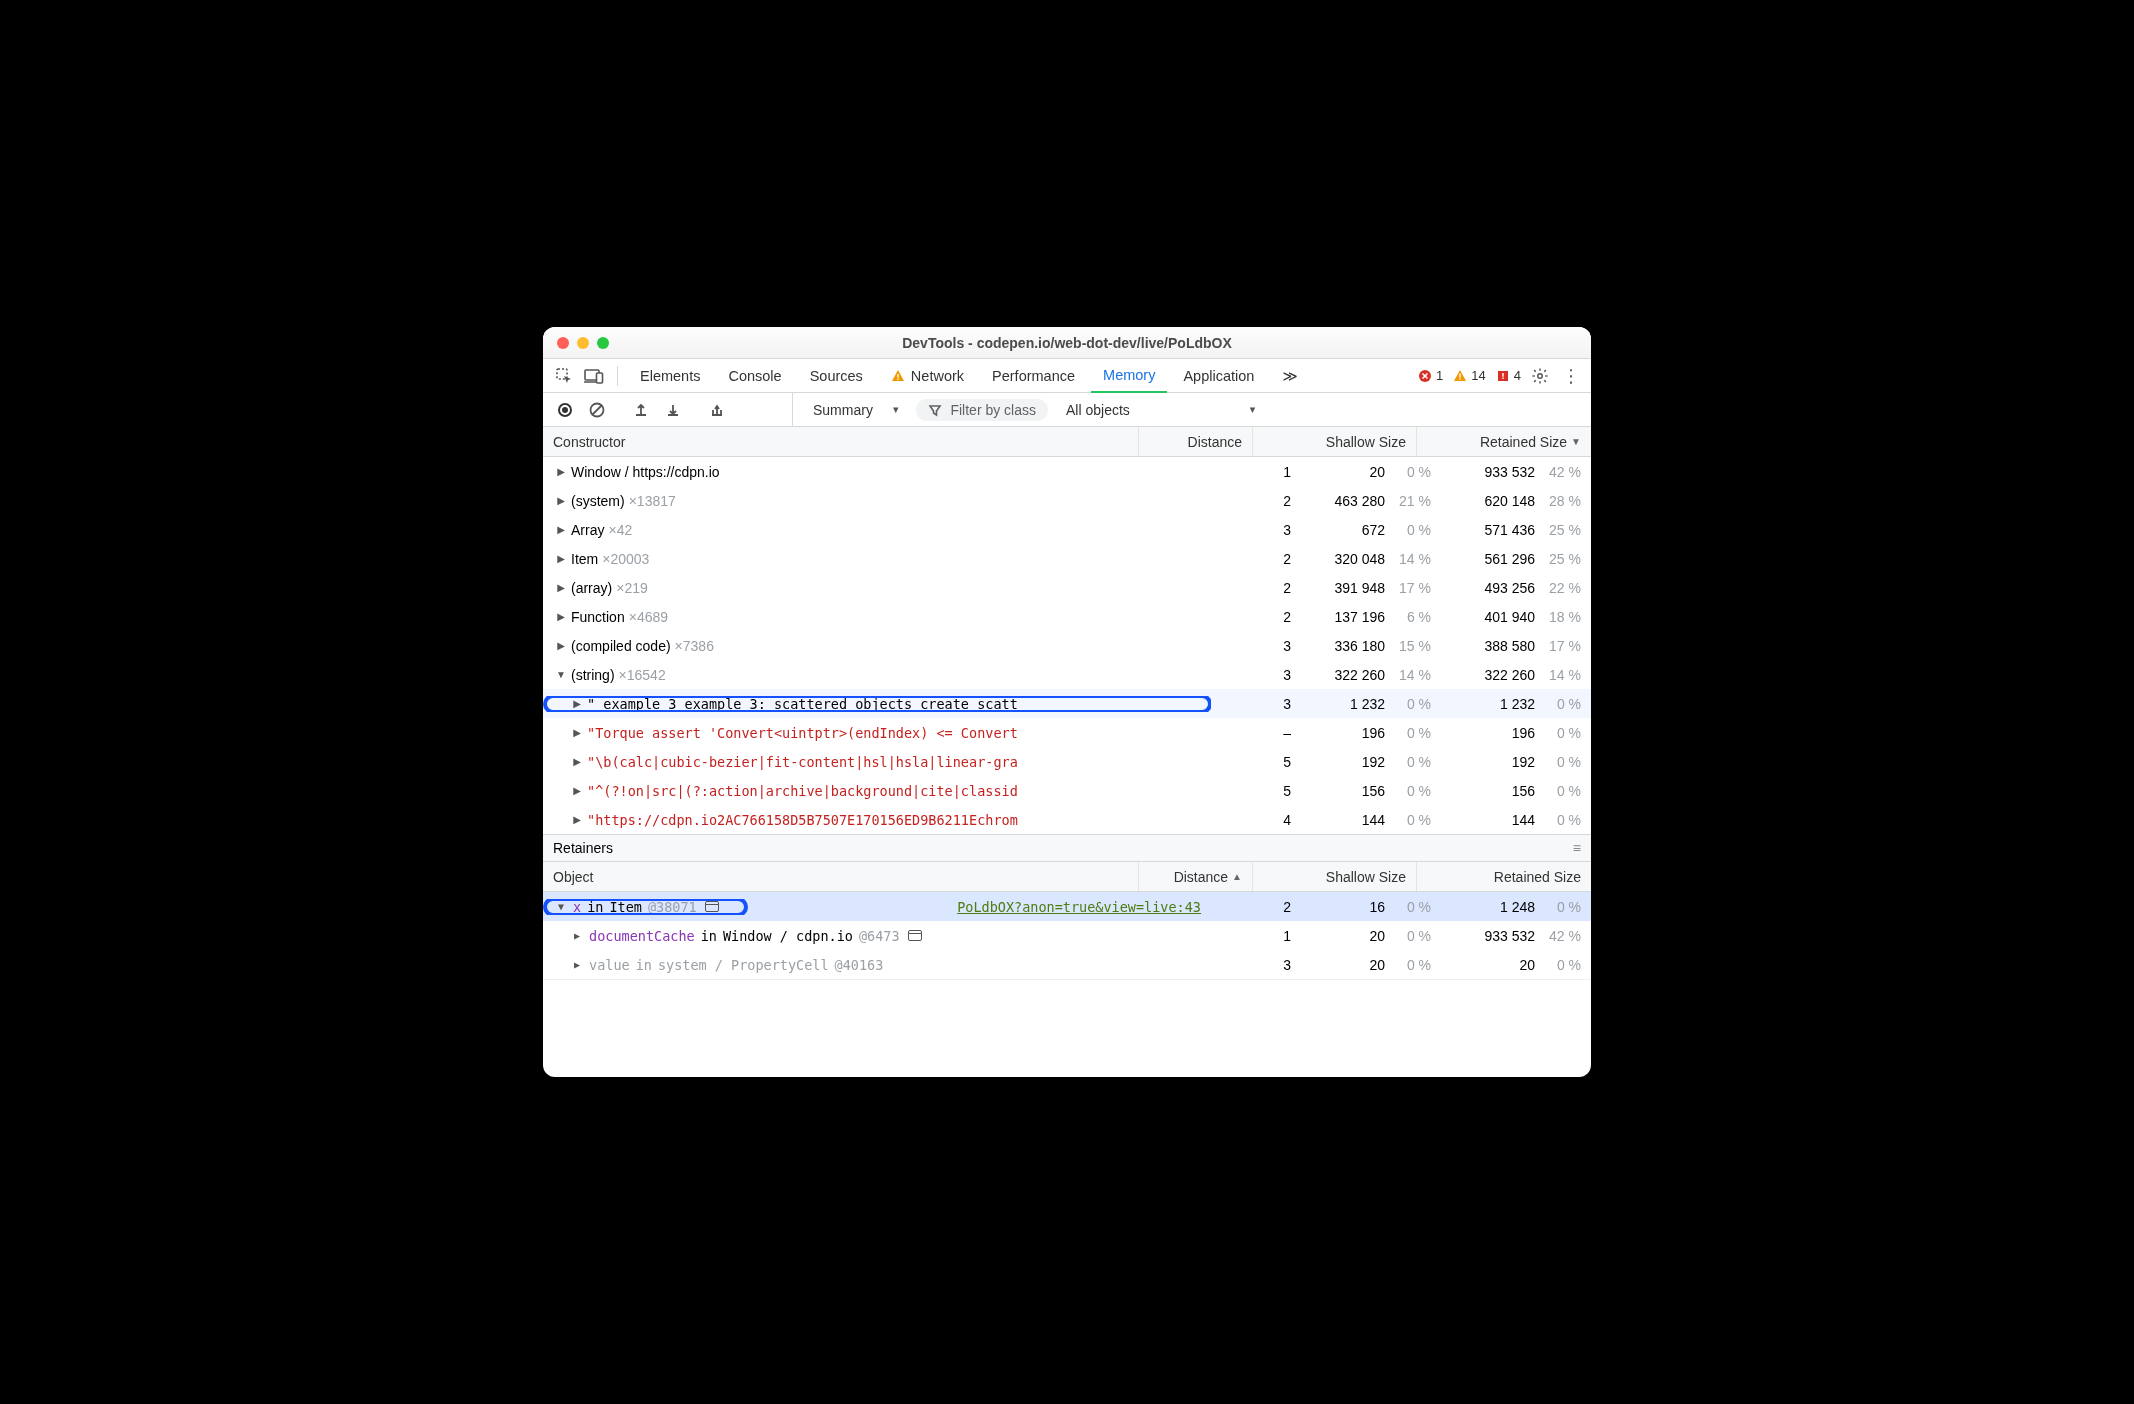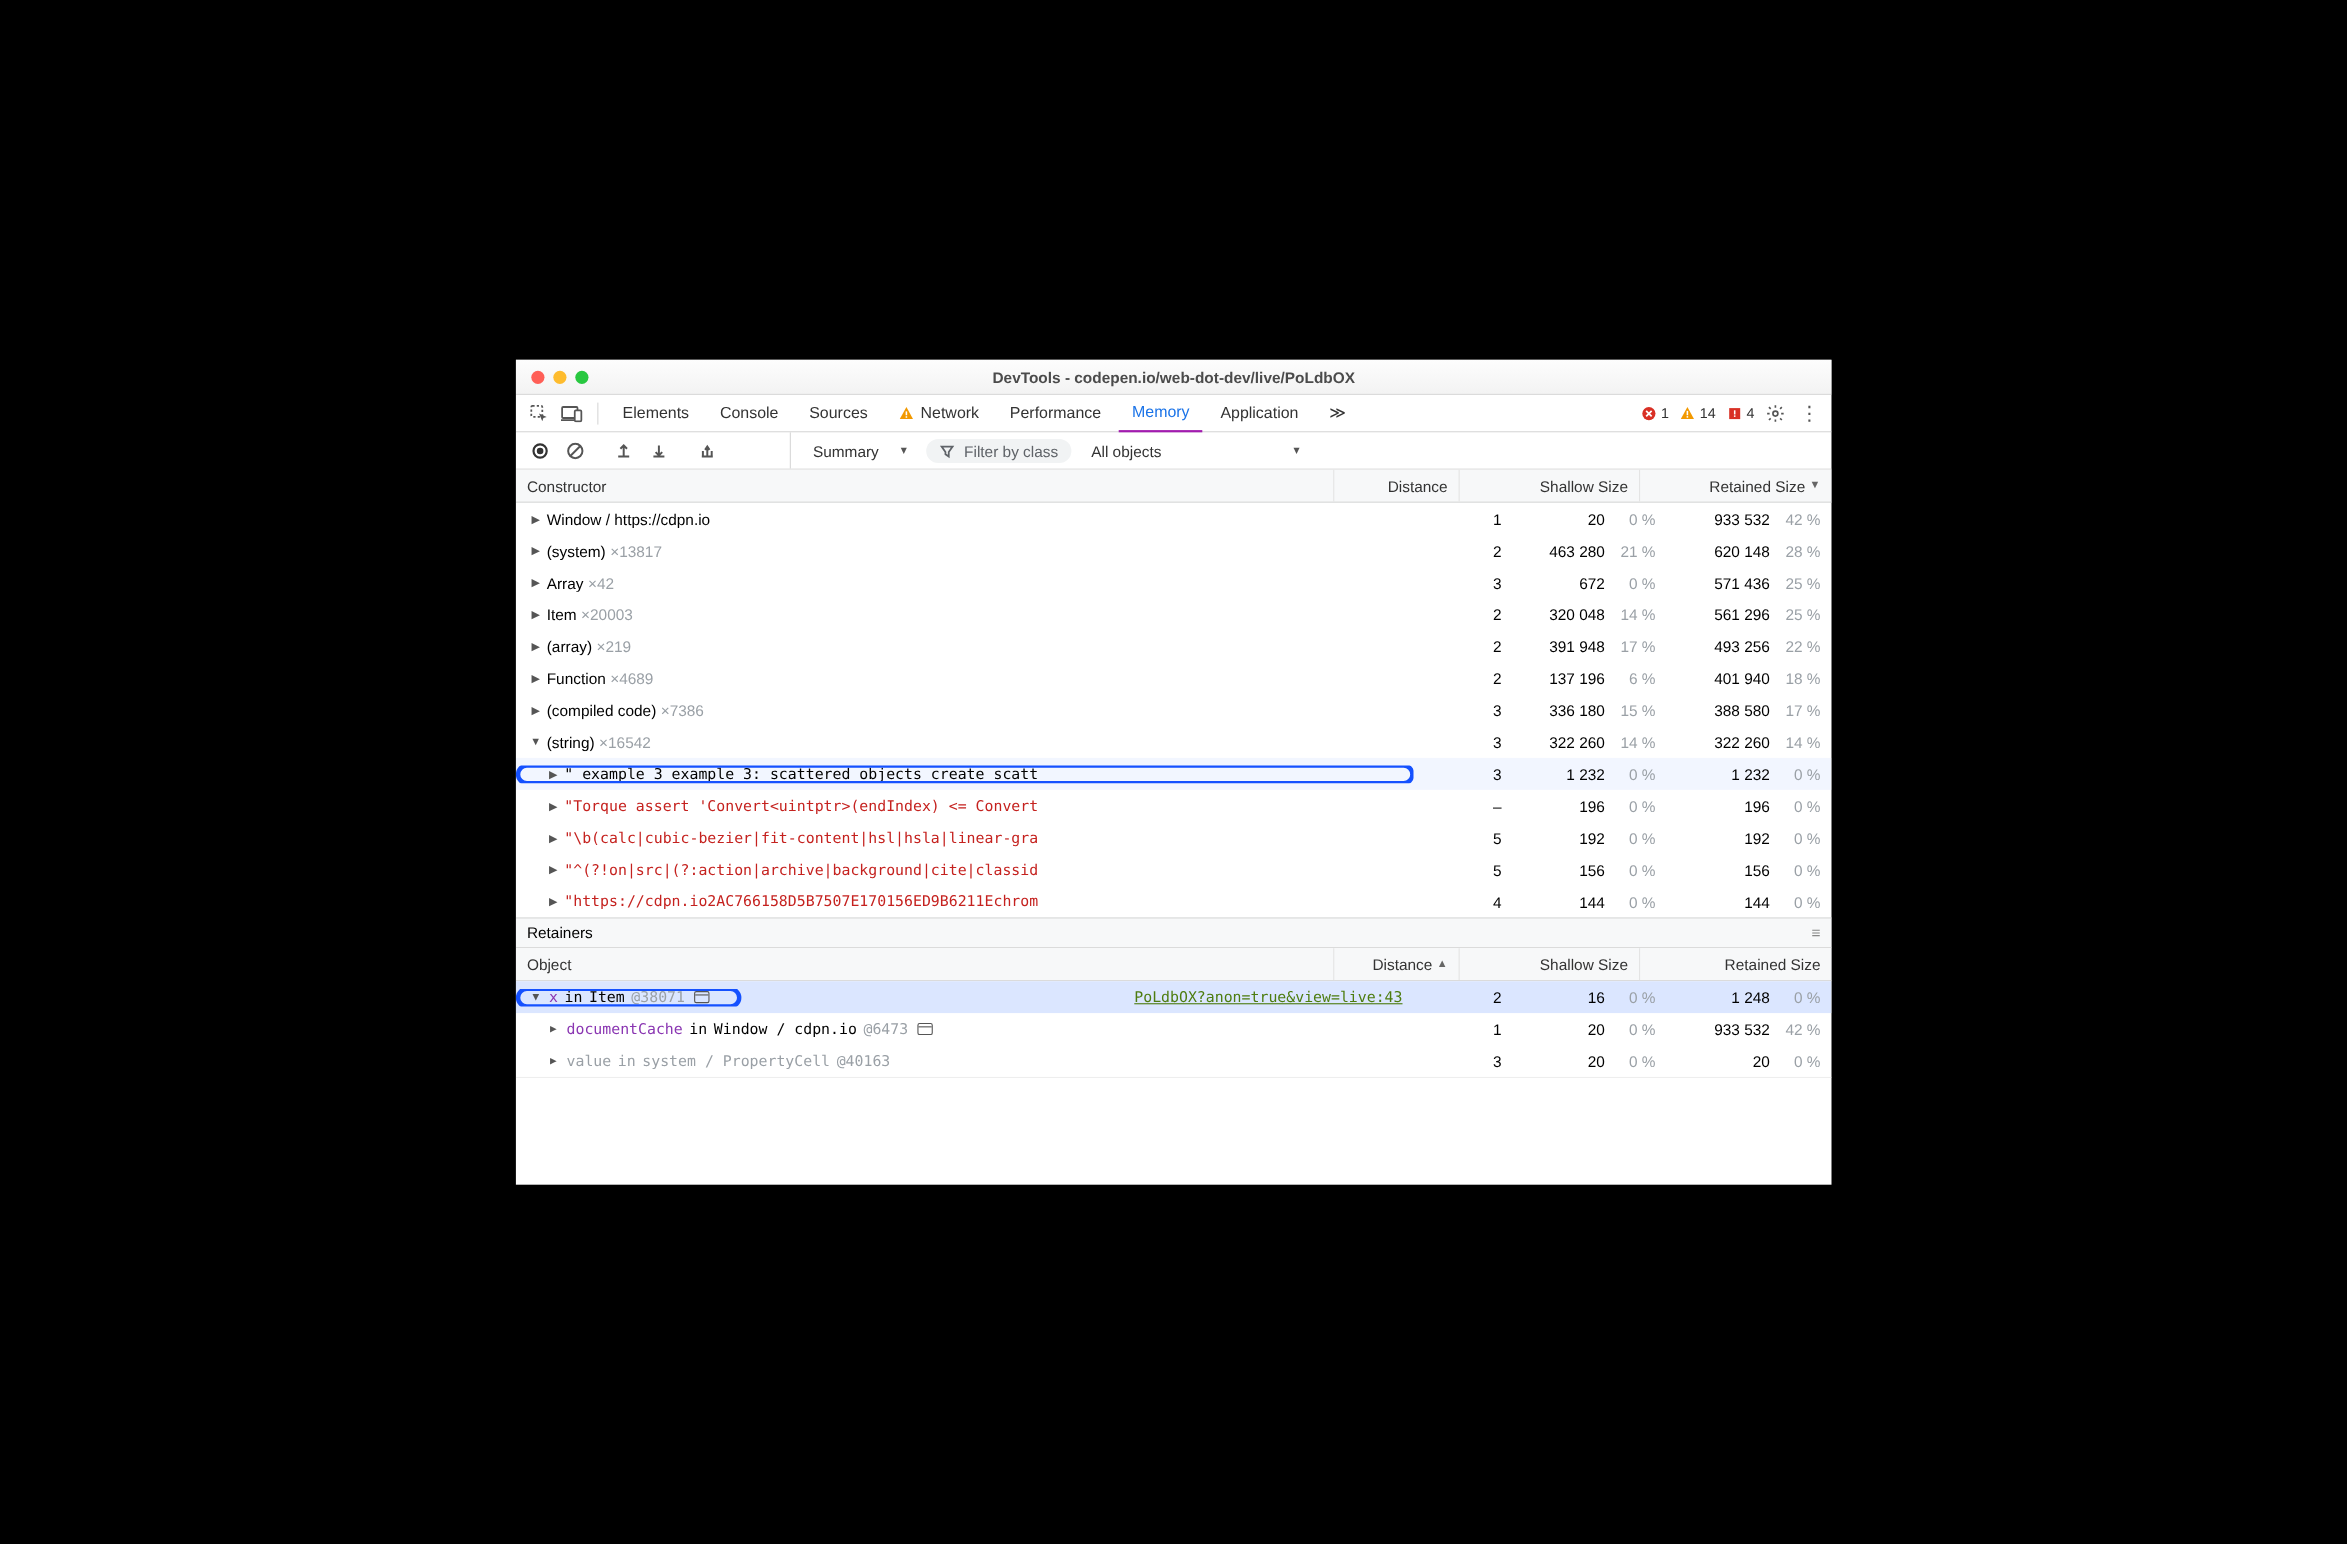--- a/index.html
+++ b/index.html
@@ -7,23 +7,23 @@
     margin: 0;
     background: #000;
     font-family: -apple-system, BlinkMacSystemFont, "Segoe UI", Helvetica, Arial, sans-serif;
     font-size: 14px;
     display: flex;
     align-items: center;
     justify-content: center;
     height: 100vh;
   }
   .window {
-    width: 1196px;
+    width: 1048px;
     background: #fff;
-    border-radius: 0;
+    border-radius: 12px;
     overflow: hidden;
     box-shadow: 0 25px 60px rgba(0,0,0,0.6);
   }
   
   .titlebar {
     height: 32px;
     background: linear-gradient(#fdfdfd,#f3f3f3);
     border-bottom: 1px solid #d8d8d8;
     display: flex;
     align-items: center;
@@ -45,21 +45,21 @@
     gap: 4px;
   }
   .tabbar .iconbtn {
     width:26px; height:26px; display:flex; align-items:center; justify-content:center;
     color:#555; border-radius:4px;
   }
   .tab {
     padding: 0 12px; height:34px; display:flex; align-items:center;
     color:#333; font-size:14.5px; cursor:default;
   }
-  .tab.active { color:#1a73e8; border-bottom:2px solid #a21caf; }
+  .tab.active { color:#1a73e8; border-bottom:2px solid #22c55e; }
   .tab .warn-icon { margin-right:6px; }
   .tabbar .spacer { flex:1; }
   .counts { display:flex; align-items:center; gap:10px; color:#333; font-size:13px; margin-right:6px;}
   .counts .itm { display:flex; align-items:center; gap:4px;}
   .gear, .kebab { width:24px; text-align:center; color:#555; font-size:18px;}
   
   .toolbar {
     height: 34px; border-bottom: 1px solid #d8d8d8;
     display:flex; align-items:center;
   }

